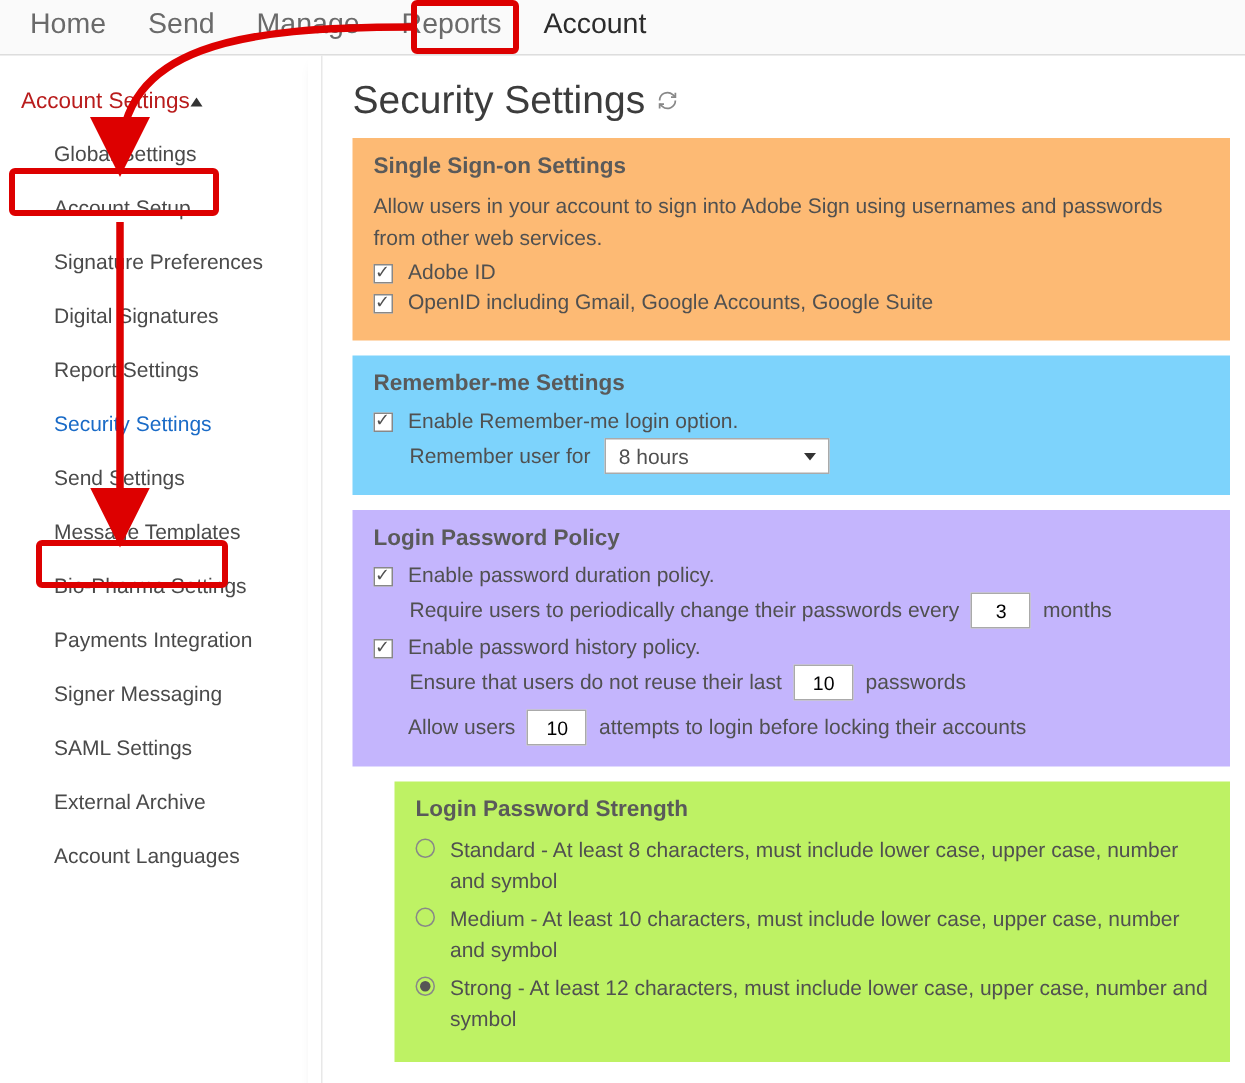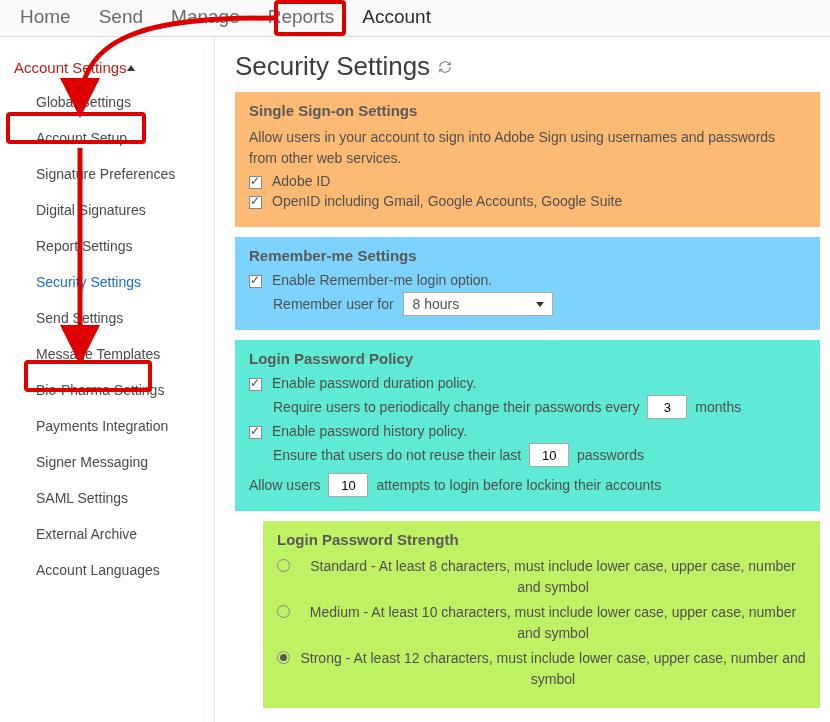--- a/index.html
+++ b/index.html
@@ -17,24 +17,24 @@
   .side-list li { padding: 10px 8px 10px 36px; font-size: 14px; color: #4a4a4a; cursor: pointer; }
   .side-list li.active { color: #1a6bc7; }
   .main { flex: 1; padding: 14px 10px 0 20px; position: relative; }
   .main::after { content:""; position:absolute; left:-10px; right:-2px; top:0; bottom:0; box-shadow: 6px 8px 8px rgba(0,0,0,0.35); pointer-events:none; z-index:-1;}
   h1.page-title { font-weight: 300; font-size: 26px; color: #3c3c3c; margin-bottom: 10px; display: flex; align-items: center; gap: 8px; }
   .refresh-icon { width: 14px; height: 14px; display:inline-block; }
   .panel { padding: 10px 14px 14px 14px; margin-bottom: 10px; }
   .panel h3 { font-size: 15px; font-weight: 700; color: #5a5a5a; margin-bottom: 8px; }
   .p-yellow { background: #fdba74; }
   .p-teal { background: #7dd3fc; }
-  .p-purple { background: #5eead4; }
+  .p-purple { background: #c4b5fd; }
   .p-pink { background: #bef264; margin-left: 28px; }
   .p-white { background: #fff; padding-bottom:4px;}
-  .check-row { display: flex; align-items: flex-start; gap: 10px; margin: 4px 0; color: #505050; text-align: center; }
+  .check-row { display: flex; align-items: flex-start; gap: 10px; margin: 4px 0; color: #505050; }
   .check { width: 13px; height: 13px; border: 1px solid #888; background: #fff; position: relative; margin-top: 3px; cursor: pointer; flex-shrink:0;}
   .check.checked::after { content: "✓"; position: absolute; top: -3px; left: 0px; font-size: 12px; color: #505050; }
   .indent { margin-left: 24px; color: #505050; line-height: 1.5; }
   .num-input { width: 40px; height: 24px; border: 1px solid #aaa; text-align: center; font-size: 13px; margin: 0 4px; display:inline-block; }
   .select { display: inline-flex; align-items: center; justify-content: space-between; border: 1px solid #aaa; background: #fff; height: 24px; width: 150px; padding: 0 8px; margin-left: 6px; cursor: pointer; color:#505050;}
   .select .tri { width: 0; height: 0; border-left: 4px solid transparent; border-right: 4px solid transparent; border-top: 5px solid #333; }
   .radio { width: 13px; height: 13px; border: 1px solid #888; border-radius: 50%; margin-top: 3px; position: relative; cursor: pointer; flex-shrink:0;}
   .radio.filled::after { content:""; position:absolute; top:2px; left:2px; width:7px; height:7px; border-radius:50%; background:#555;}
   .row-txt { line-height: 1.5; }
 
@@ -129,21 +129,21 @@
       </div>
       <div class="check-row">
         <div class="check checked"></div>
         <div>Enable password history policy.</div>
       </div>
       <div class="indent">
         <span>Ensure that users do not reuse their last</span>
         <input class="num-input" value="10" style="">
         <span>passwords</span>
       </div>
-      <div style="margin-top:6px;">
+      <div style="margin-top:6px;margin-left:23px;">
         <span>Allow users</span>
         <input class="num-input" value="10" style="">
         <span>attempts to login before locking their accounts</span>
       </div>
     </div>
 
     <div class="panel p-pink">
       <h3>Login Password Strength</h3>
       <div class="check-row">
         <div class="radio"></div>

